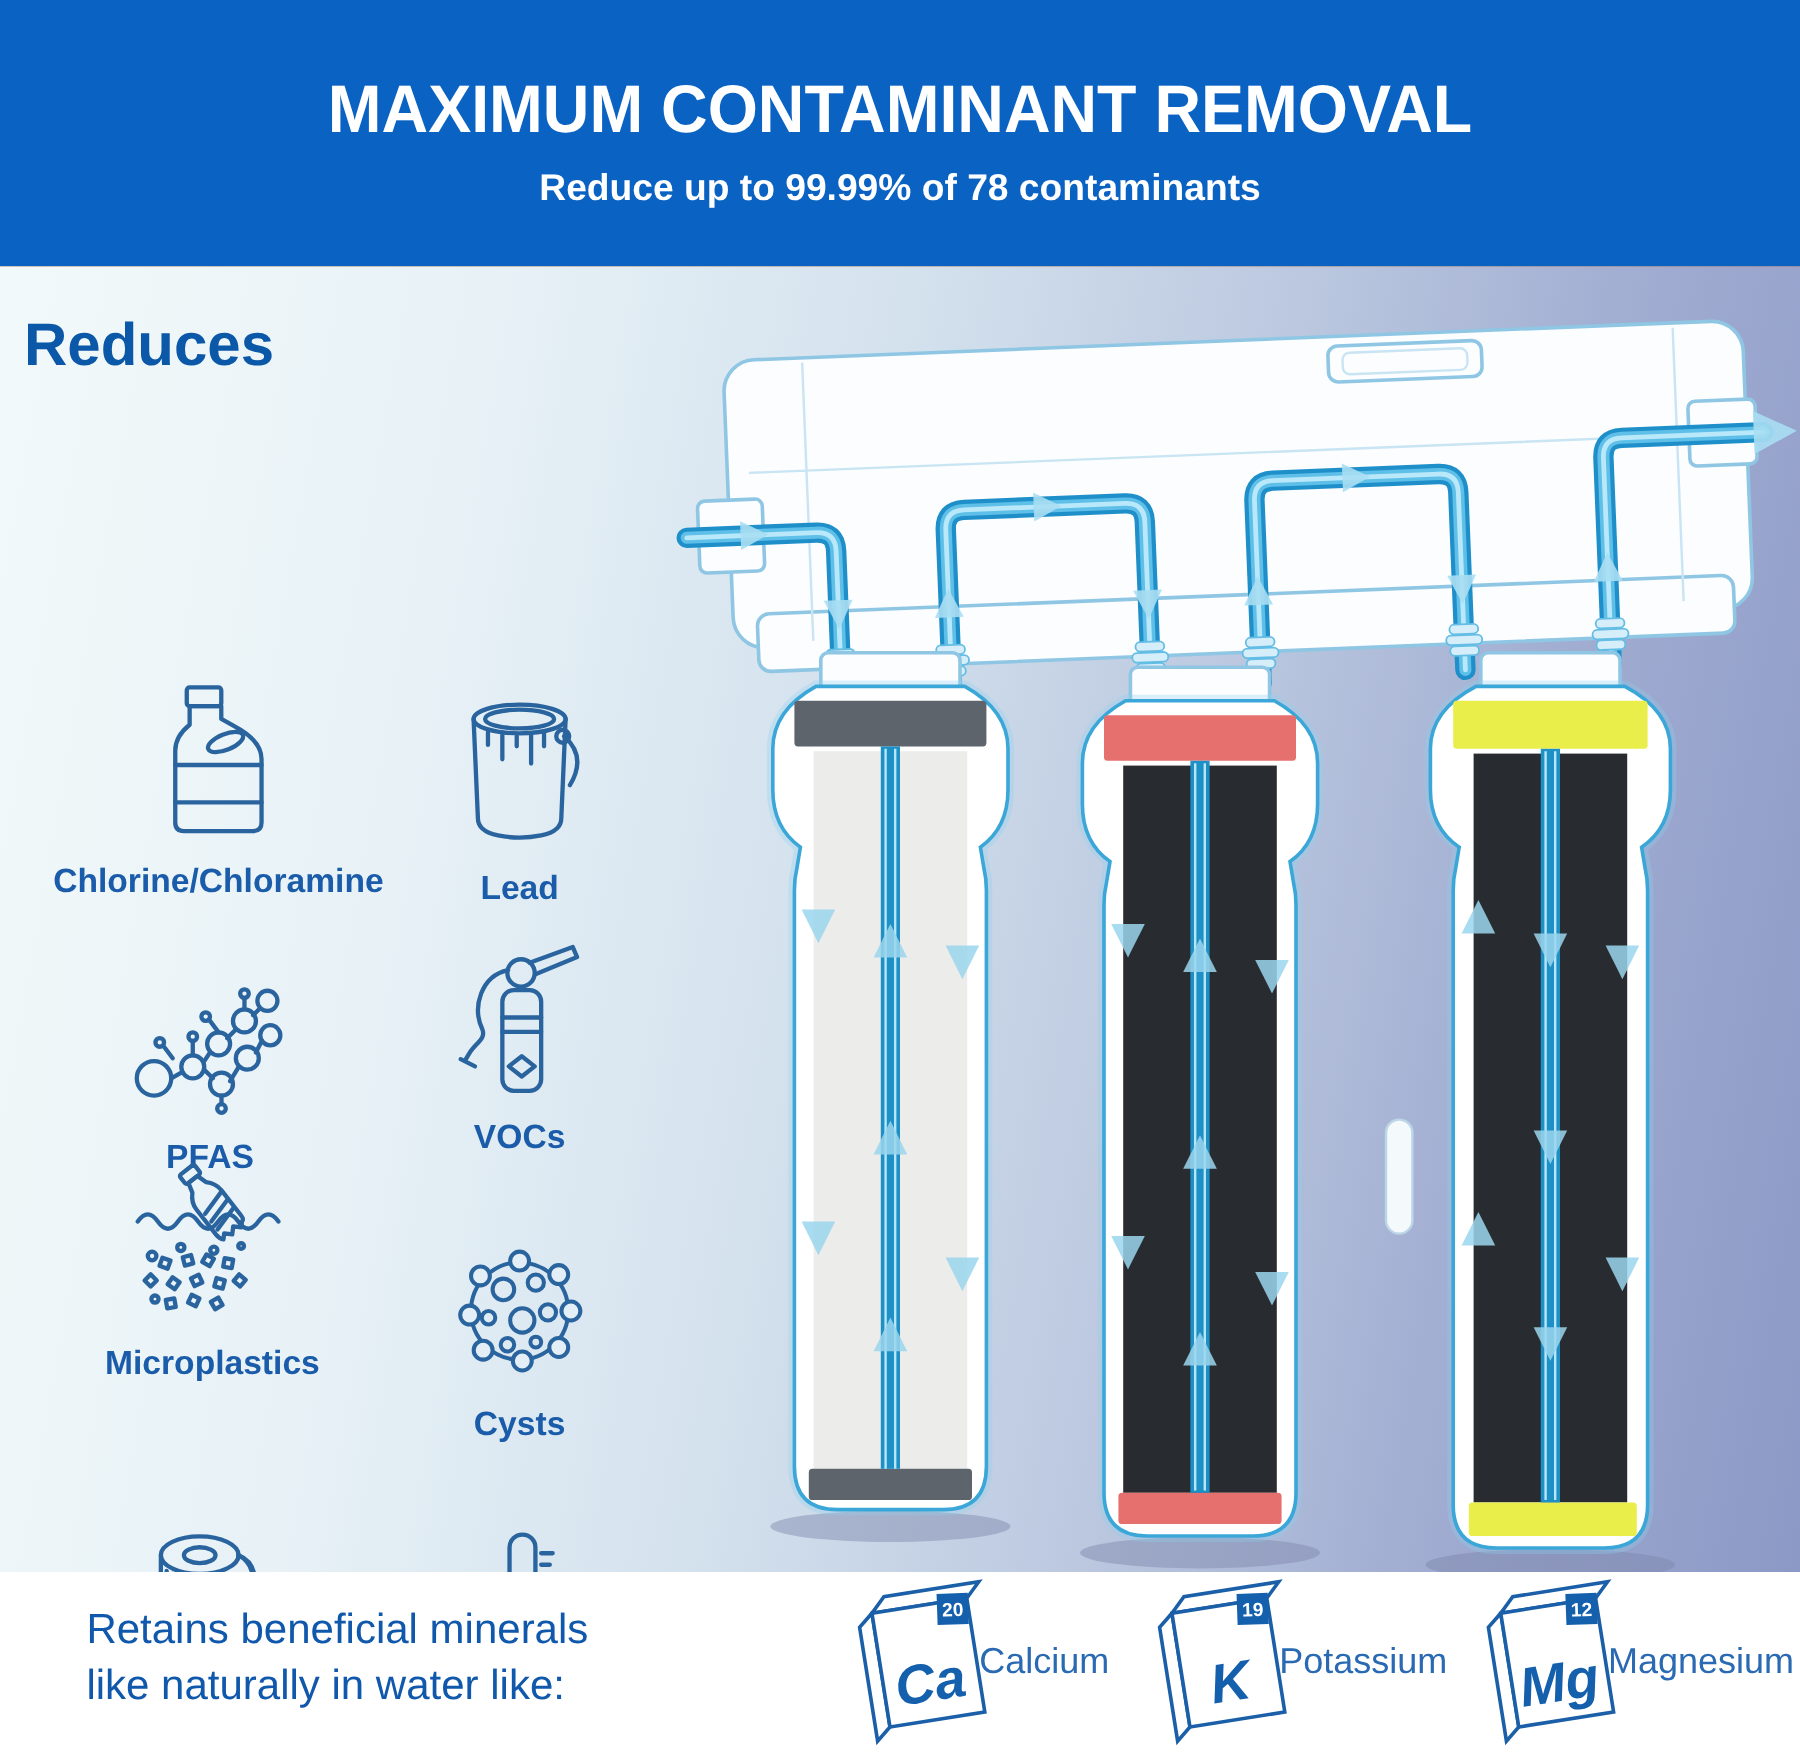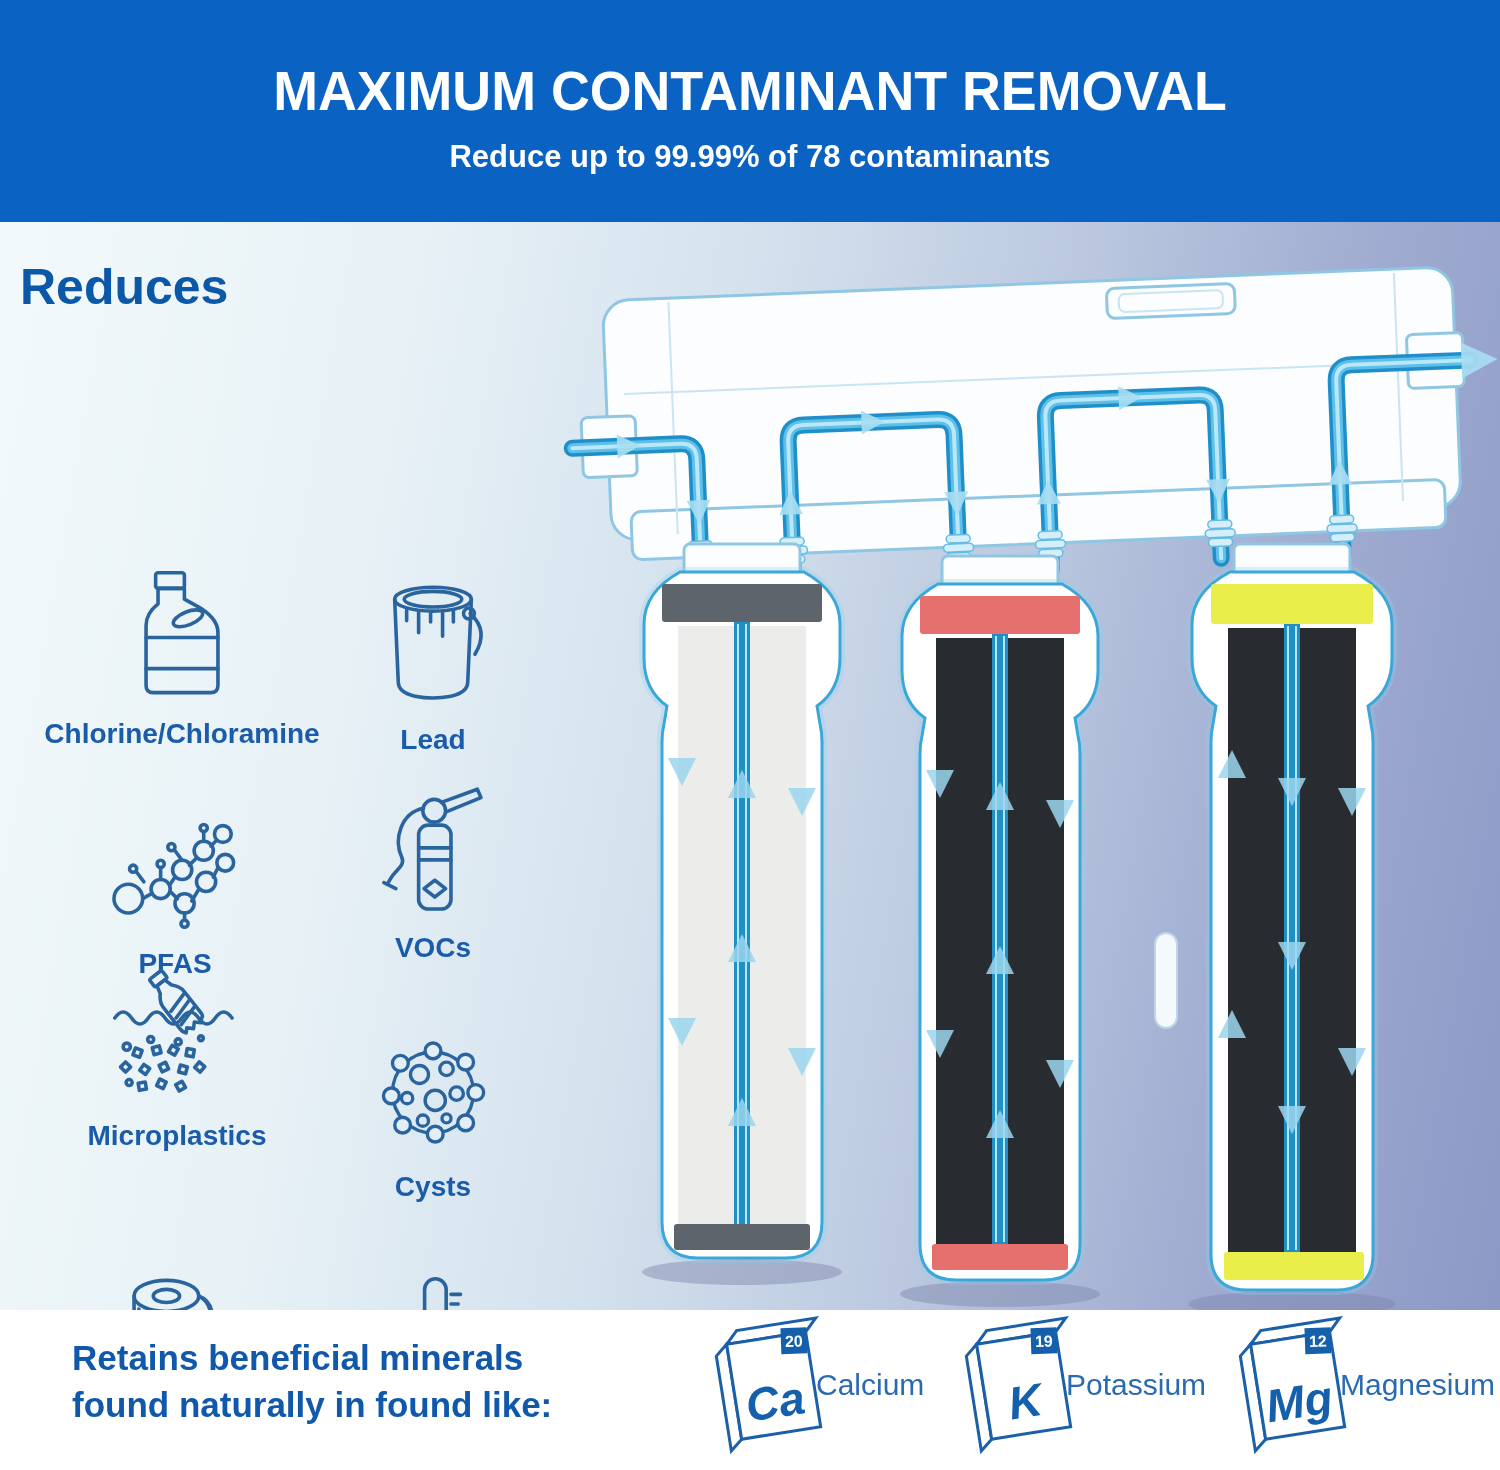--- a/index.html
+++ b/index.html
@@ -46,21 +46,21 @@
   .tube-core  { fill:none; stroke:#b8e8f9; stroke-width:4;  stroke-linecap:round; }
   .bellow { fill:#d6eef9; stroke:#63bde4; stroke-width:1.5; }
   .flow-arrow { fill:#a9def3; opacity:0.9; }
   .media-arrow { fill:#9bd6ee; opacity:0.85; }
   .ctube { fill:#1e90c6; }
   .ctube-line { stroke:#b5e6fa; stroke-width:2; }
   .shadow { fill:#7d86ab; opacity:0.45; }
 
   
   .footer { position:absolute; left:0; top:1310px; width:1500px; height:160px; background:#ffffff; }
-  .retains { position:absolute; left:72px; top:24px; font-size:35px; font-weight:700; color:#1058ab; line-height:47px; }
+  .retains { position:absolute; left:72px; top:24px; font-size:35px; font-weight:400; color:#1058ab; line-height:47px; }
   .elem-group { position:absolute; top:0; height:160px; }
   .cube-face, .cube-side, .cube-top { fill:#ffffff; stroke:#1a5fa8; stroke-width:3; }
   .cube-num-bg { fill:#1460ad; stroke:none; }
   .cube-num { fill:#ffffff; font:700 16px "Liberation Sans", sans-serif; }
   .cube-sym { fill:#1460ad; font:italic 700 46px "Liberation Sans", sans-serif; }
   .elem-name { position:absolute; font-size:30px; font-weight:400; color:#2a6ab3; }
 </style>
 </head>
 <body>
 
@@ -346,21 +346,21 @@
         <circle cx="57" cy="92" r="10"></circle>
         <path d="M70 22 h8 M70 30 h6 M70 38 h8 M70 46 h6 M70 54 h8 M70 62 h6 M70 70 h8"></path>
       </svg>
 
     </div>
   </section>
 
   <footer class="footer">
     <div class="retains">
       <div>Retains beneficial minerals</div>
-      <div>found naturally in found like:</div>
+      <div>like naturally in water like:</div>
     </div>
 
     <div class="elem-group" style="left:688px; width:250px;">
       <svg width="140" height="150" viewBox="0 0 140 150" style="position:absolute; left:0; top:4px;">
         <g transform="rotate(-9 70 75)">
           <polygon class="cube-top" points="46,26 58,14 138,14 126,26"></polygon>
           <polygon class="cube-side" points="46,26 34,36 34,132 46,122"></polygon>
           <rect class="cube-face" x="46" y="26" width="80" height="96"></rect>
           <g transform="rotate(7 113 33)">
             <rect class="cube-num-bg" x="100" y="20" width="26" height="26"></rect>

